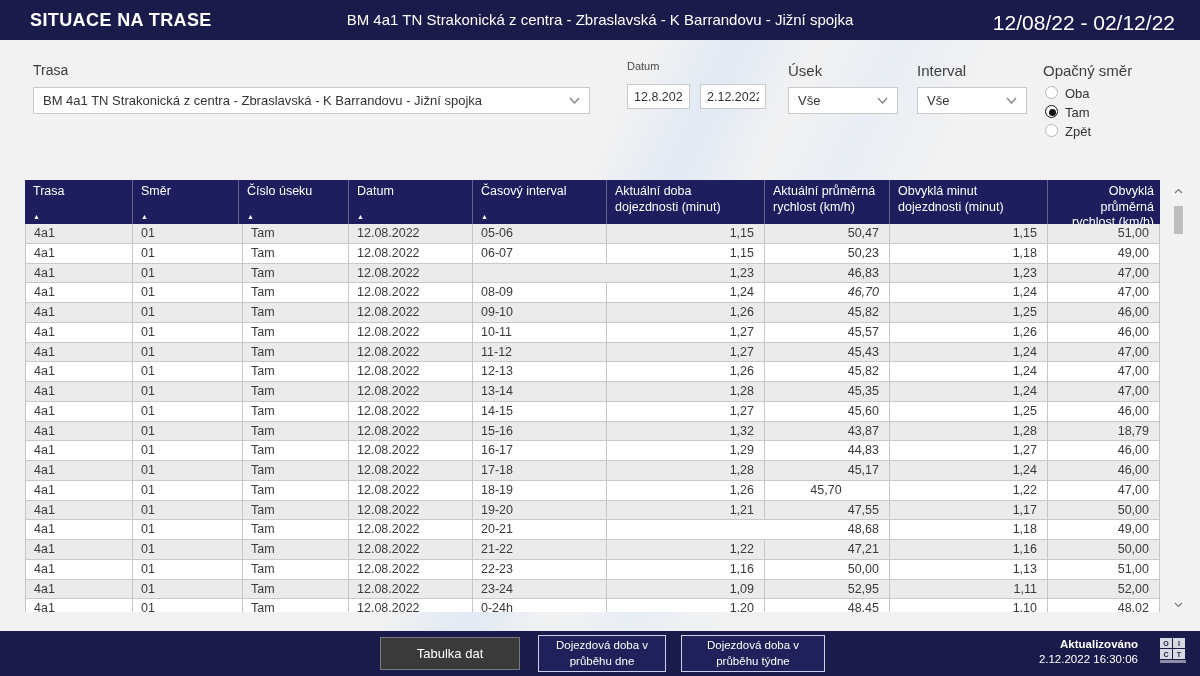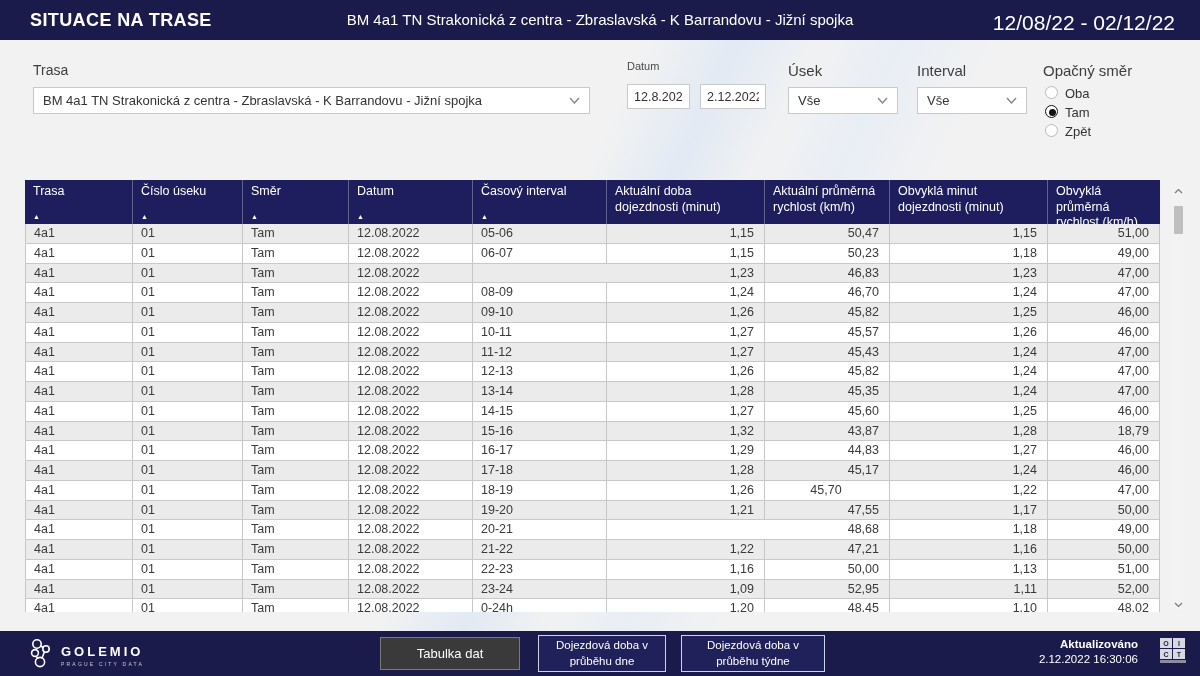--- a/index.html
+++ b/index.html
@@ -141,28 +141,28 @@
       </div>
       <div class="radio-row">
         <span class="radio-circle"></span>
         <span class="radio-label">Zpět</span>
       </div>
     </div>
 
   <div class="table-wrap">
     <div class="thead">
         <div class="th" style="width: 108px;"><span>Trasa</span><span class="sort">▲</span></div>
+        <div class="th" style="width: 106px;"><span>Směr</span><span class="sort">▲</span></div>
         <div class="th" style="width: 110px;"><span>Číslo úseku</span><span class="sort">▲</span></div>
-        <div class="th" style="width: 106px;"><span>Směr</span><span class="sort">▲</span></div>
         <div class="th" style="width: 124px;"><span>Datum</span><span class="sort">▲</span></div>
         <div class="th" style="width: 134px;"><span>Časový interval</span><span class="sort">▲</span></div>
         <div class="th" style="width: 158px;"><span>Aktuální doba dojezdnosti (minut)</span></div>
         <div class="th" style="width: 125px;"><span>Aktuální průměrná rychlost (km/h)</span></div>
         <div class="th" style="width: 158px;"><span>Obvyklá minut dojezdnosti (minut)</span></div>
-        <div class="th" style="width: 112px;"><span>Obvyklá průměrná rychlost (km/h)</span></div>
+        <div class="th" style="width: 112px; text-align: right;"><span>Obvyklá průměrná rychlost (km/h)</span></div>
       </div>
     <div id="tbody">
         <div class="trow alt">
           <div class="cell" style="width: 108px;">4a1</div>
           <div class="cell" style="width: 110px;">01</div>
           <div class="cell" style="width: 106px;">Tam</div>
           <div class="cell" style="width: 124px;">12.08.2022</div>
           <div class="cell" style="width: 134px;">05-06</div>
           <div class="cell num" style="width: 158px;">1,15</div>
           <div class="cell num" style="width: 125px;">50,47</div>
@@ -191,21 +191,21 @@
           <div class="cell num" style="width: 158px;">1,23</div>
           <div class="cell num" style="width: 112px;">47,00</div>
         </div>
         <div class="trow">
           <div class="cell" style="width: 108px;">4a1</div>
           <div class="cell" style="width: 110px;">01</div>
           <div class="cell" style="width: 106px;">Tam</div>
           <div class="cell" style="width: 124px;">12.08.2022</div>
           <div class="cell" style="width: 134px;">08-09</div>
           <div class="cell num" style="width: 158px;">1,24</div>
-          <div class="cell num" style="width: 125px;">46,70</div>
+          <div class="cell num" style="width: 125px; font-style: italic;">46,70</div>
           <div class="cell num" style="width: 158px;">1,24</div>
           <div class="cell num" style="width: 112px;">47,00</div>
         </div>
         <div class="trow alt">
           <div class="cell" style="width: 108px;">4a1</div>
           <div class="cell" style="width: 110px;">01</div>
           <div class="cell" style="width: 106px;">Tam</div>
           <div class="cell" style="width: 124px;">12.08.2022</div>
           <div class="cell" style="width: 134px;">09-10</div>
           <div class="cell num" style="width: 158px;">1,26</div>
@@ -390,37 +390,20 @@
     <div class="thumb"></div>
     <span class="arr down">
       <svg class="chevron" width="11" height="11" viewBox="0 0 11 11">
           <polyline points="2,4 5.5,7.5 9,4" fill="none" stroke="#777" stroke-width="1.2"></polyline>
         </svg>
     </span>
   </div>
 </div>
 
 <div class="footer">
-  <div class="brand">
-    <span>
-      <svg width="27" height="31" viewBox="0 0 27 31" fill="none" stroke="#fff" stroke-width="1.6">
-        <circle cx="9" cy="6" r="4.2"></circle>
-        <circle cx="18" cy="11" r="3.2"></circle>
-        <circle cx="7" cy="15" r="3.4"></circle>
-        <circle cx="12" cy="24" r="4.6"></circle>
-        <line x1="12.5" y1="8" x2="15.5" y2="9.5"></line>
-        <line x1="8" y1="18.5" x2="10.5" y2="20.5"></line>
-        <line x1="16.5" y1="13.8" x2="13.8" y2="20.5"></line>
-      </svg>
-    </span>
-    <span class="brand-text">
-      <div class="brand-name">GOLEMIO</div>
-      <div class="brand-sub">PRAGUE CITY DATA</div>
-    </span>
-  </div>
 
   <div class="btn-dark">Tabulka dat</div>
   <div class="btn-navy b1">Dojezdová doba v průběhu dne</div>
   <div class="btn-navy b2">Dojezdová doba v průběhu týdne</div>
 
   <div class="updated">
     <div class="updated-label">Aktualizováno</div>
     <div class="updated-value">2.12.2022 16:30:06</div>
   </div>
 

